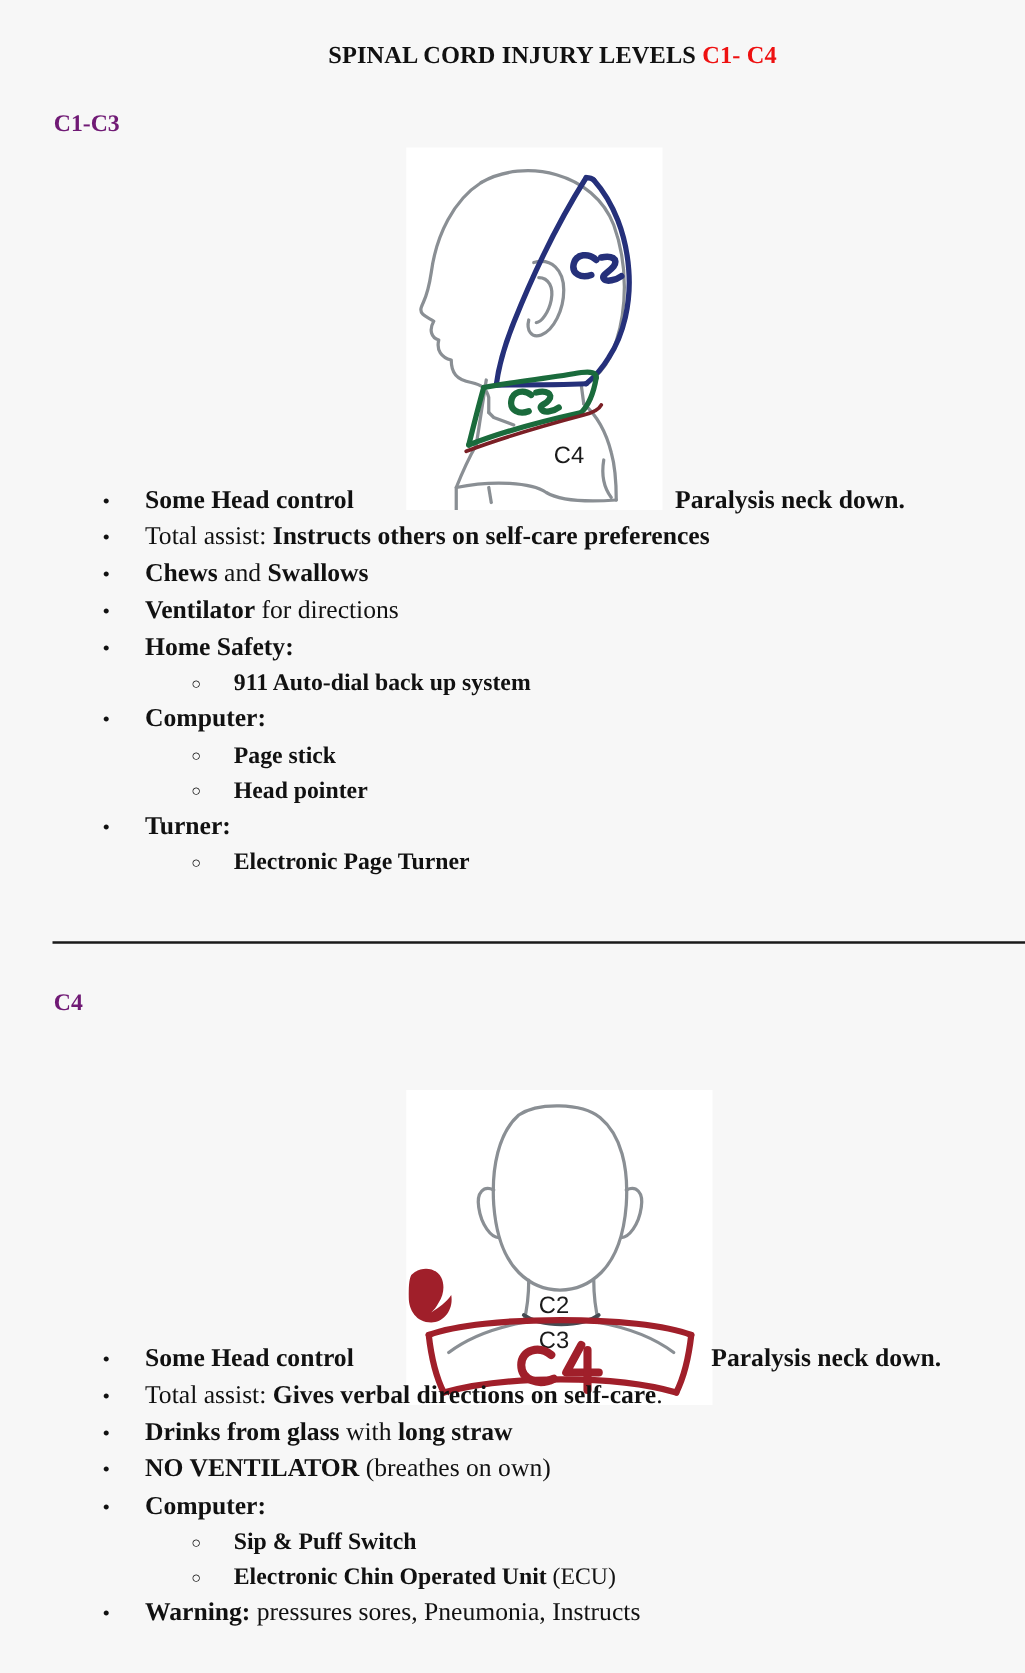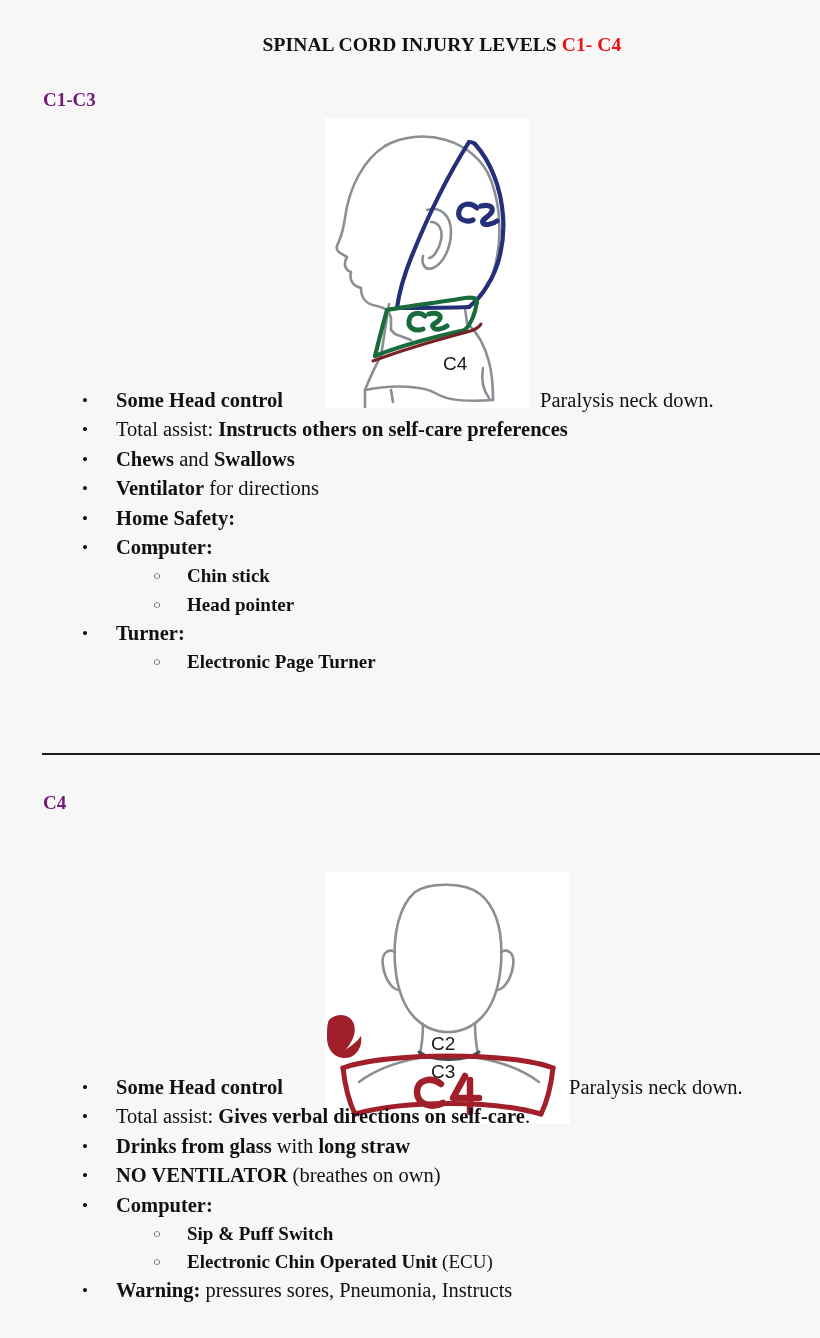--- a/index.html
+++ b/index.html
@@ -94,21 +94,21 @@
   }
   .b { font-weight: bold; }
   .n { font-weight: normal; }
   .u { }
 
   .trail {
     
     position: absolute;
     top: 0;
     left: 508px;
-    font-weight: normal;
+    font-weight: bold;
     white-space: nowrap;
   }
   #list-c4 .trail { left: 537px; }
 
   
   .figure {
     position: absolute;
     background: #ffffff;
     overflow: hidden;
   }
@@ -196,23 +196,23 @@
       <text x="118" y="252" font-family="'Liberation Sans', sans-serif" font-size="19" fill="#1a1a1a">C4</text>
     </svg>
   </div>
 
   <ul class="bullet-list" id="list-c1c3">
       <li class="li"><span class="marker">•</span><span class="b">Some Head control</span><span class="trail">Paralysis neck down.</span></li>
       <li class="li"><span class="marker">•</span><span class="n">Total assist: </span><span class="b">Instructs others on self-care preferences</span></li>
       <li class="li"><span class="marker">•</span><span class="b">Chews</span><span class="n"> and </span><span class="b">Swallows</span></li>
       <li class="li"><span class="marker">•</span><span class="b">Ventilator</span><span class="n"> for directions</span></li>
       <li class="li"><span class="marker">•</span><span class="b">Home Safety:</span></li>
-      <li class="li sub"><span class="marker">○</span></li>
+      <li class="li sub"><span class="marker">○</span><span class="b">911 Auto-dial back up system</span></li>
       <li class="li"><span class="marker">•</span><span class="b">Computer:</span></li>
-      <li class="li sub"><span class="marker">○</span><span class="b">Chin stick</span></li>
+      <li class="li sub"><span class="marker">○</span><span class="b">Page stick</span></li>
       <li class="li sub"><span class="marker">○</span><span class="b">Head pointer</span></li>
       <li class="li"><span class="marker">•</span><span class="b">Turner:</span></li>
       <li class="li sub"><span class="marker">○</span><span class="b">Electronic Page Turner</span></li>
     </ul>
 
   <div class="divider"></div>
 
   <div class="section-heading" id="heading-c4">C4</div>
 
   <div class="figure" id="figure-c4">

